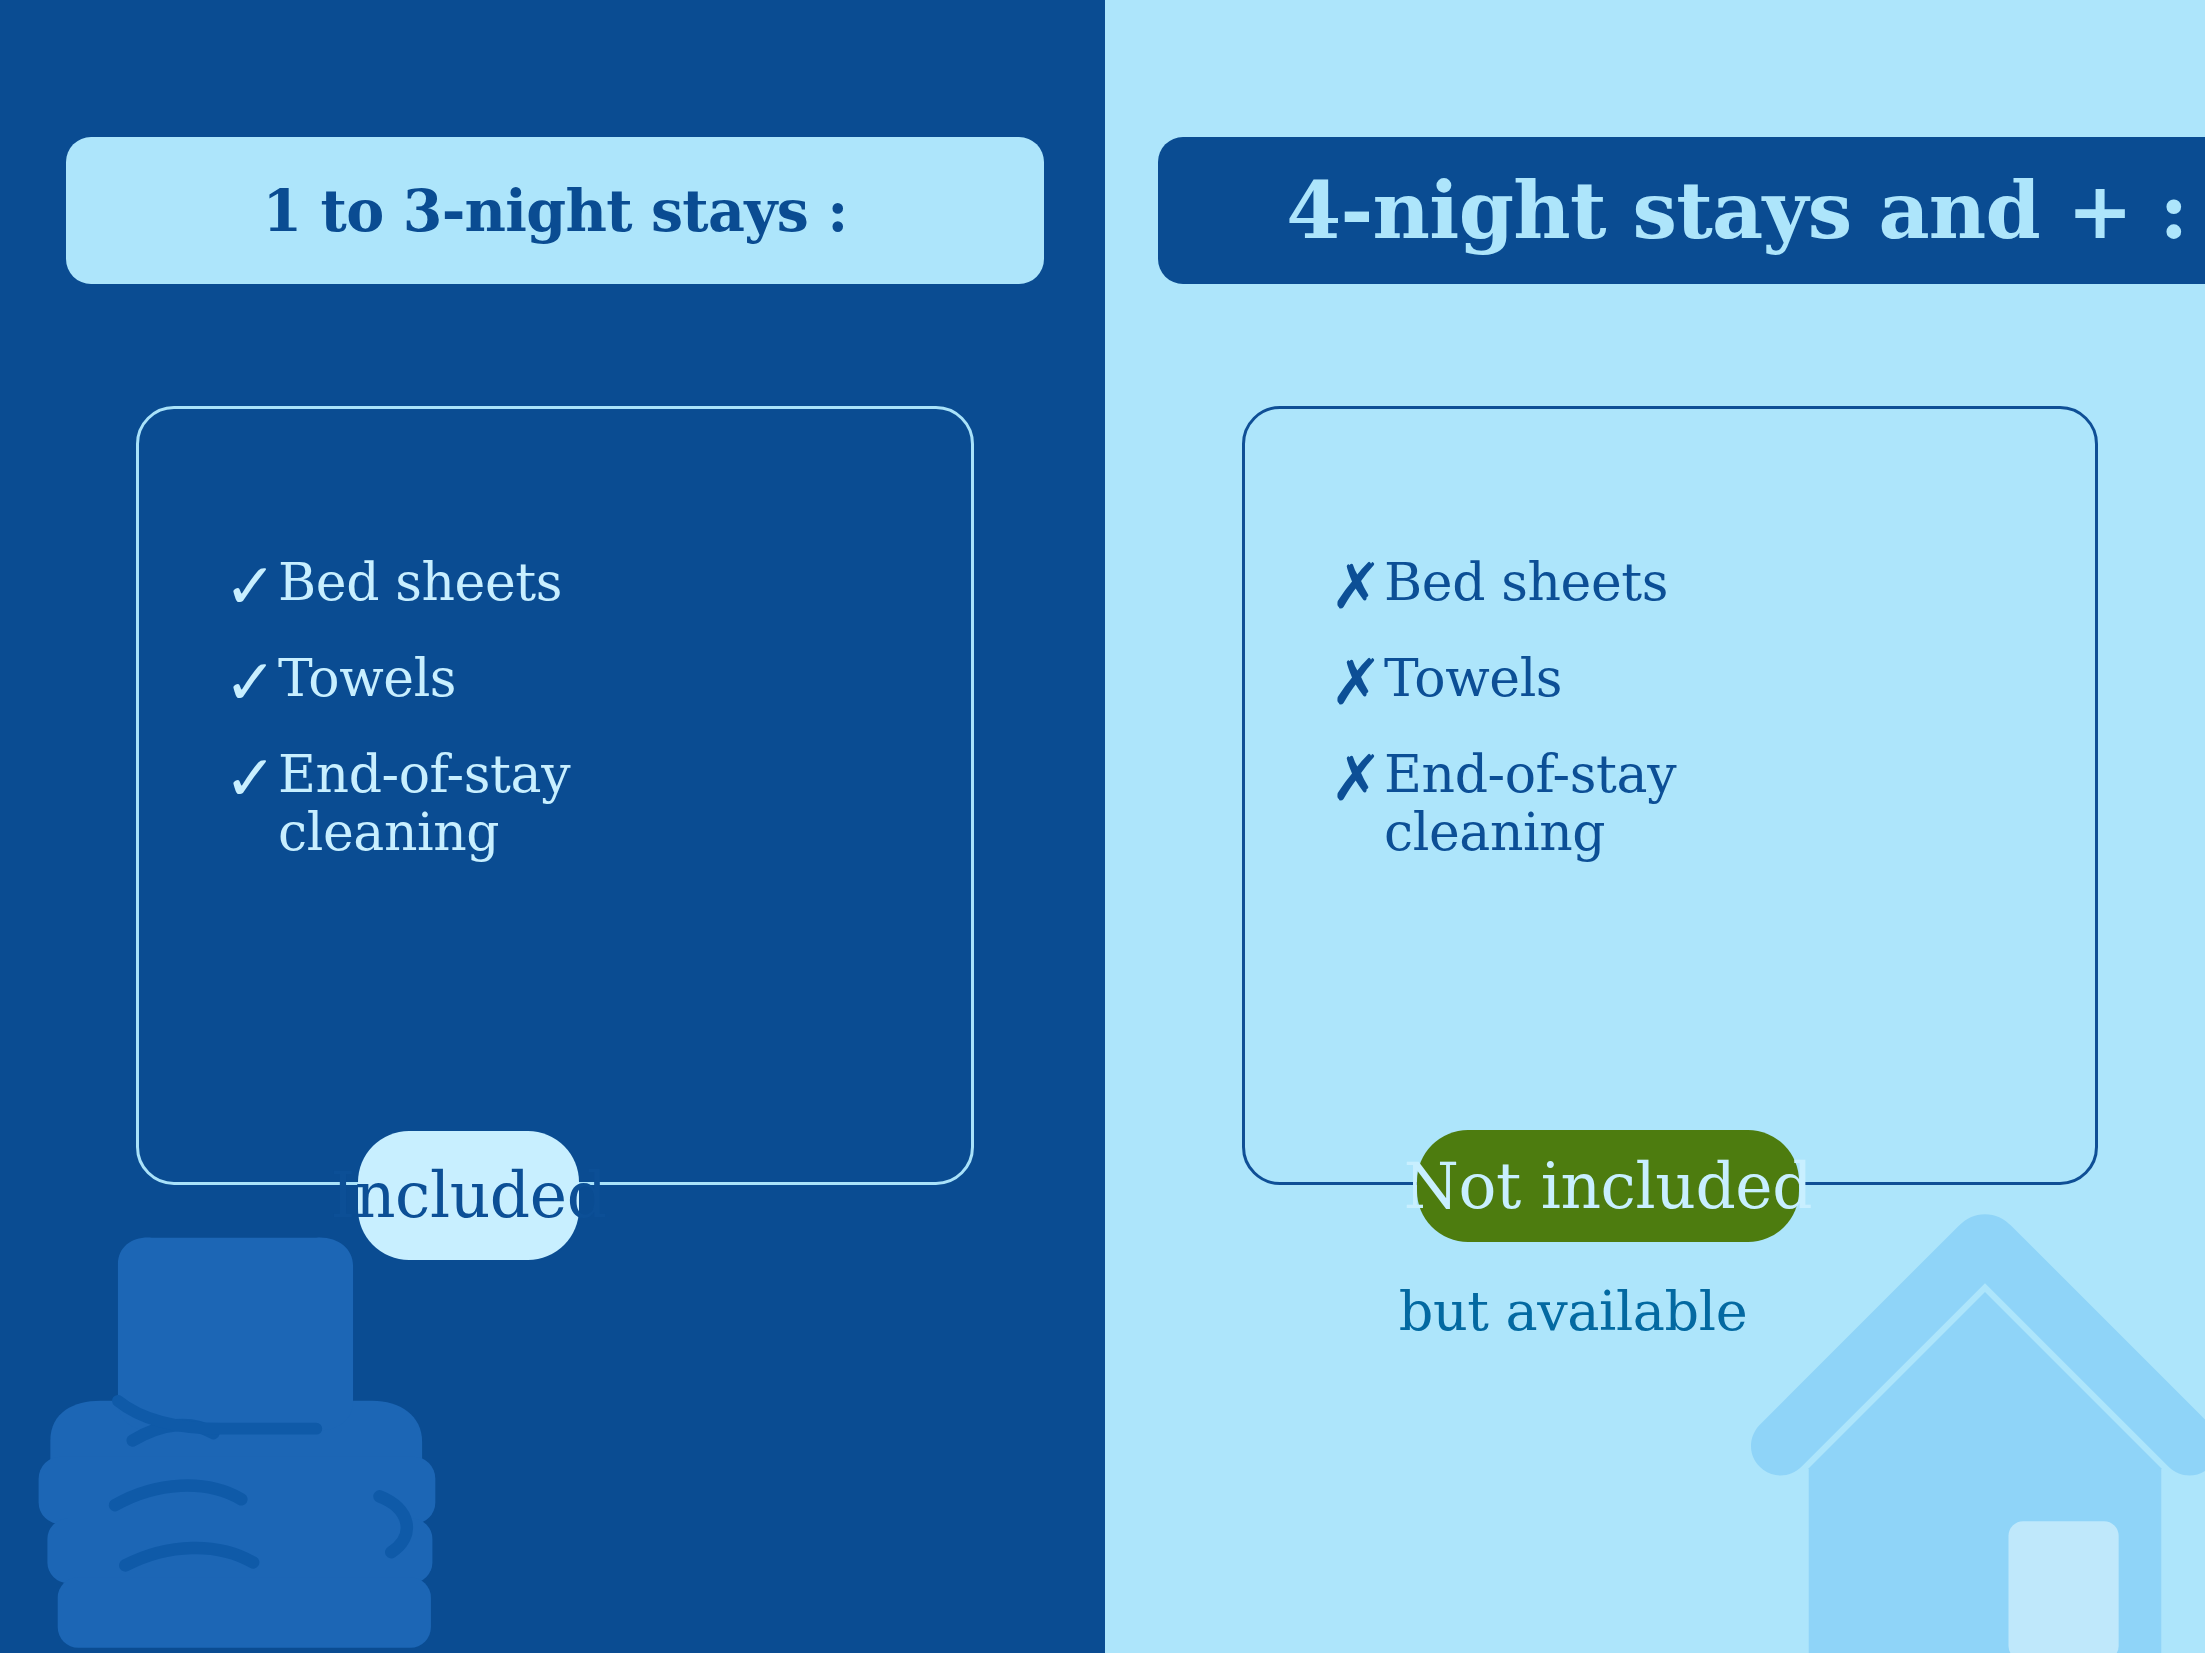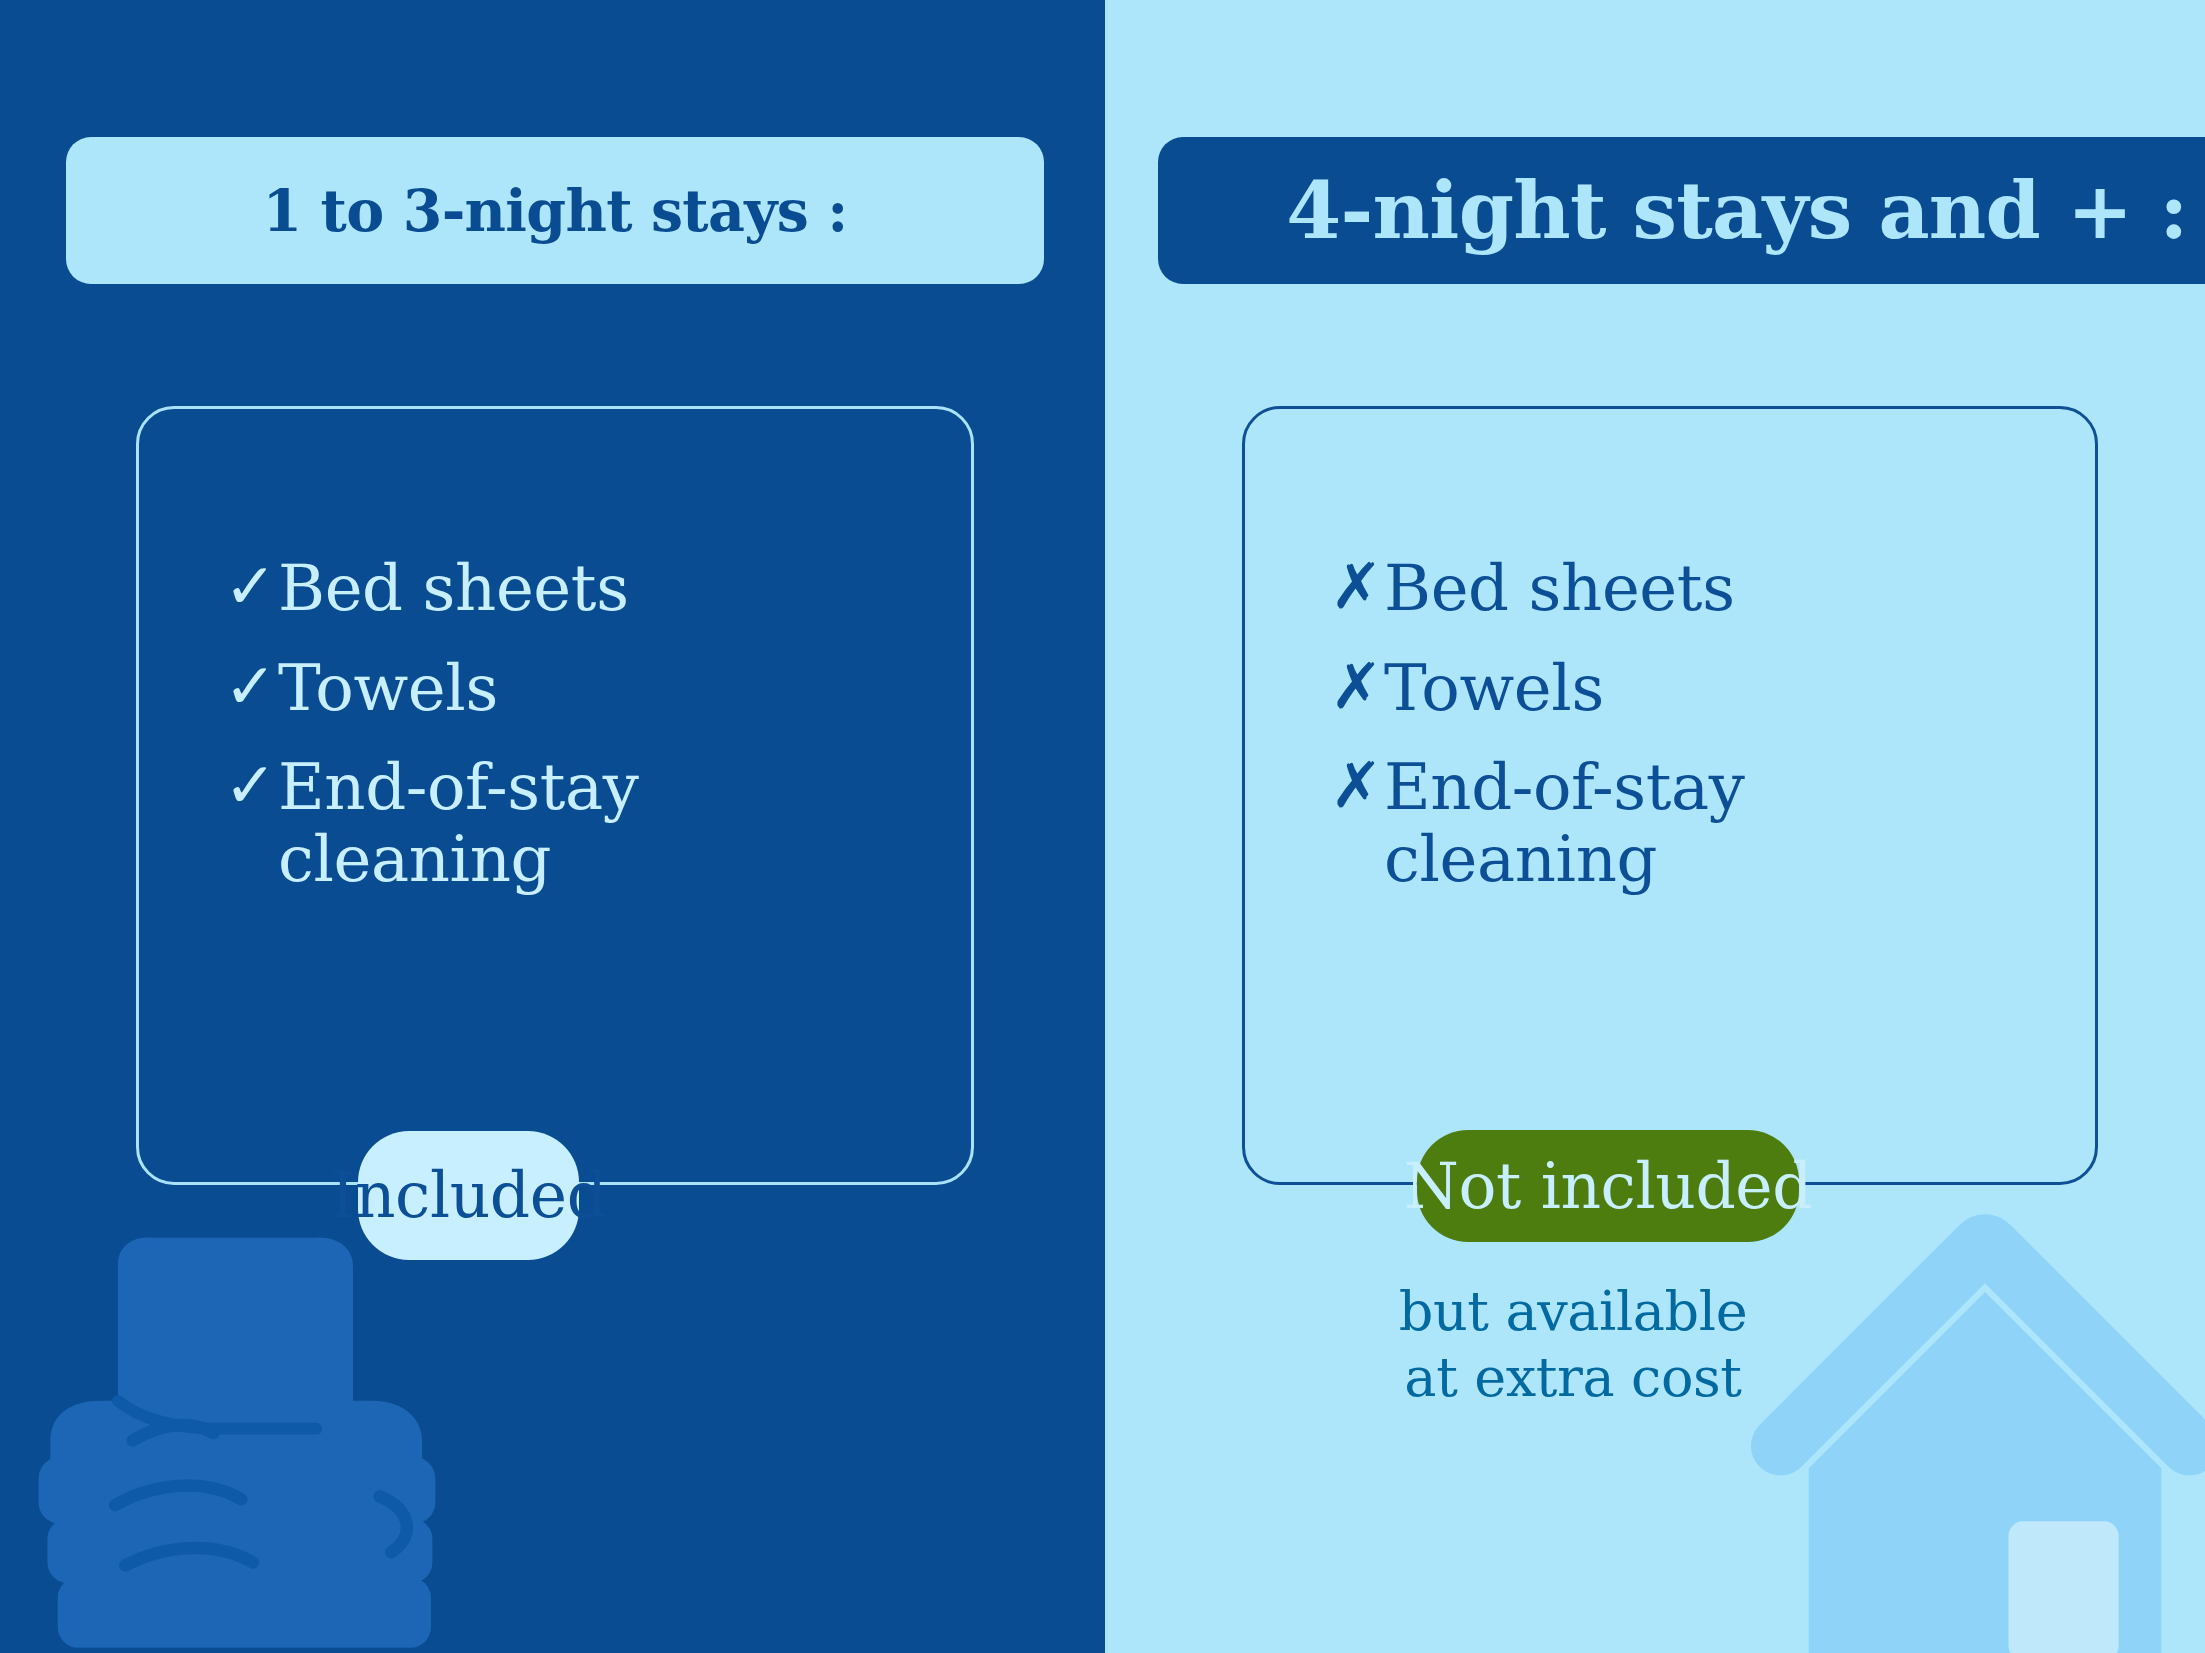--- a/index.html
+++ b/index.html
@@ -46,21 +46,21 @@
 
   
   .list{position:absolute;left:0;right:0;top:144px;padding:0 0 0 85px;}
   .row{display:flex;align-items:flex-start;margin-bottom:28px;}
   .row:last-child{margin-bottom:0;}
   .mark{
     flex:0 0 auto;width:54px;font-size:63px;line-height:1.08;
     font-family:"DejaVu Sans","Liberation Sans",sans-serif;
     font-weight:400;text-align:left;
   }
-  .row-text{font-size:64px;line-height:1.12;letter-spacing:-0.4px;}
+  .row-text{font-size:52px;line-height:1.12;letter-spacing:-0.4px;}
   .txt-light{color:#c8efff;}
   .txt-dark{color:#0c4f96;}
 
   
   .pill{
     position:absolute;display:flex;align-items:center;justify-content:center;
     border-radius:51px;white-space:nowrap;
     font-family:"DejaVu Serif","Liberation Serif",serif;
     font-size:63px;letter-spacing:-0.4px;
   }
@@ -161,17 +161,16 @@
 
       </div>
     </div>
 
   </div>
 
   <div class="pill pill-not-included">Not included</div>
 
   <div class="note">
     <div>but available</div>
-    <div>at extra cost</div>
   </div>
 
 </div>
 
 
 </body></html>

